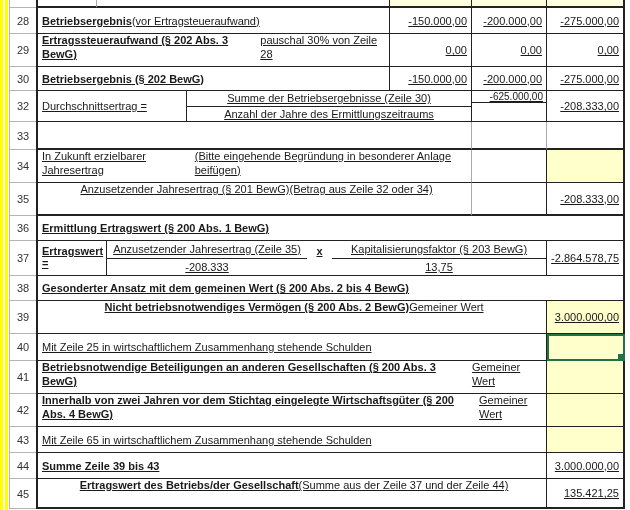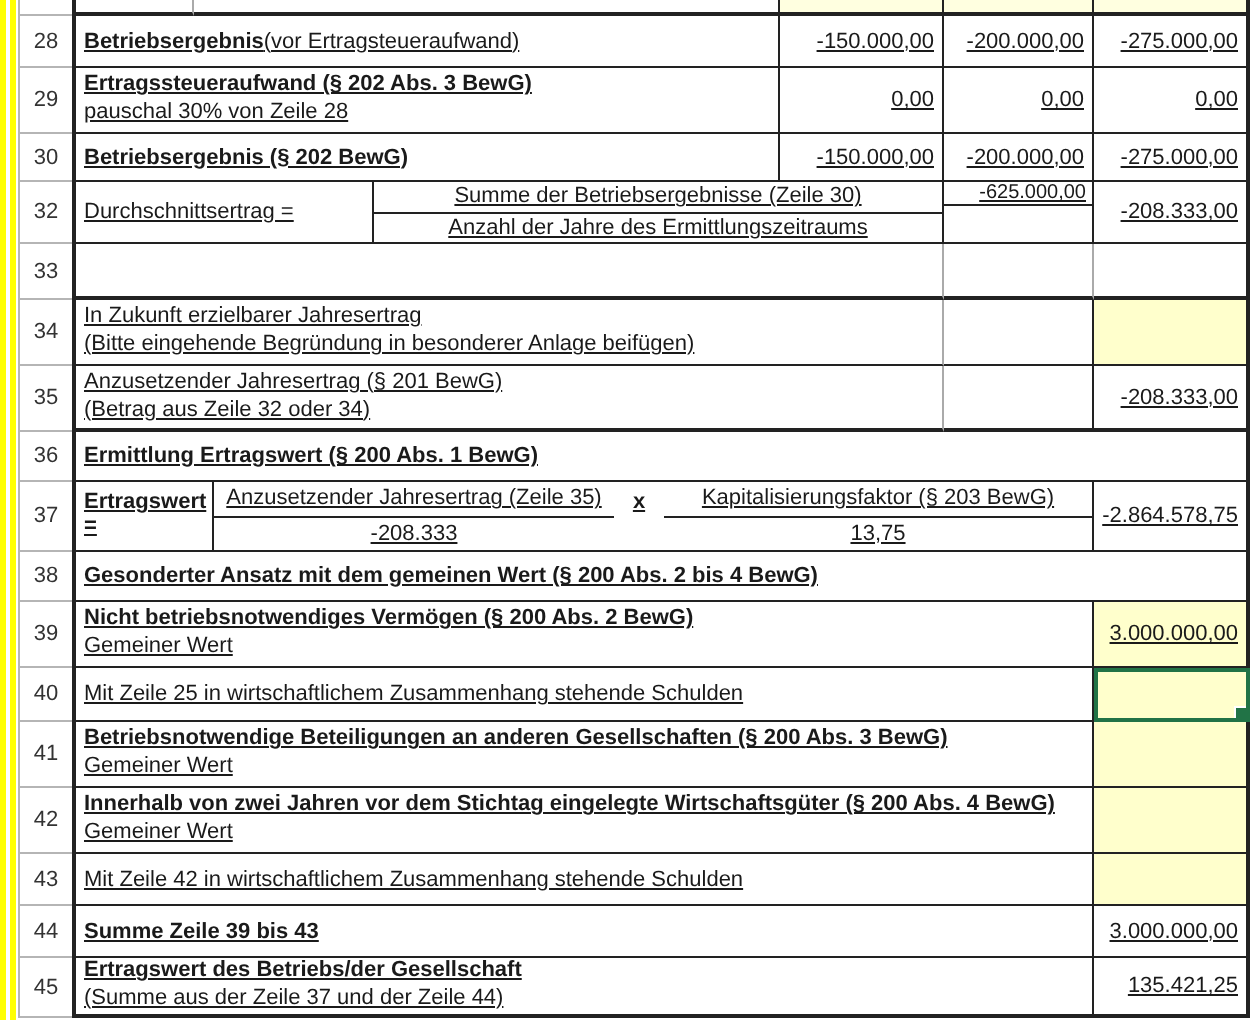--- a/index.html
+++ b/index.html
@@ -12,21 +12,21 @@
   .row{display:flex;flex:none;}
   .rn{box-sizing:border-box;width:27px;flex:none;display:flex;align-items:center;justify-content:center;
       color:#333;border-left:1px solid #b5b5b5;border-bottom:1px solid #b5b5b5;background:#fff;}
   .main{display:flex;flex:none;border-left:2px solid #222;}
   .cell{box-sizing:border-box;border-right:1px solid #222;border-bottom:1px solid #222;background:#fff;overflow:hidden;text-decoration:underline;}
   .r2{border-right-width:2px;}
   .lr{border-right-color:#aaa;}
   .nr{border-right:none;}
   .tb .cell{border-bottom-width:2px;}
   .one{display:flex;align-items:center;padding-left:4px;}
-  .two{display:flex;flex-direction:column;justify-content:center;padding-left:4px;line-height:1.25;}
+  .two{display:flex;flex-direction:row;justify-content:center;padding-left:4px;line-height:1.25;}
   .num{display:flex;align-items:center;justify-content:flex-end;padding-right:4px;}
   .b{font-weight:bold;}
   .yl{background:#ffffcc;}
   .ylt{background:#ffffe0;}
   .fs10{font-size:10px;gap:48px;}
   .frac{display:flex;flex-direction:column;padding:0;}
   .ft{flex:1;display:flex;align-items:center;justify-content:center;border-bottom:1px solid #222;}
   .fb{flex:1;display:flex;align-items:center;justify-content:center;}
   .ftn{flex:1;display:flex;align-items:center;justify-content:flex-end;padding-right:3px;border-bottom:1px solid #222;}
   .fbn{flex:1;display:flex;align-items:center;justify-content:flex-end;padding-right:3px;}
@@ -214,21 +214,21 @@
           <div class="b">Innerhalb von zwei Jahren vor dem Stichtag eingelegte Wirtschaftsgüter (§ 200 Abs. 4 BewG)</div>
           <div>Gemeiner Wert</div>
         </div>
         <div class="cell w78 num yl r2"></div>
       </div>
     </div>
 
     <div class="row h26">
       <div class="rn">43</div>
       <div class="main">
-        <div class="cell w509 one">Mit Zeile 42 in wirtschaftlichem Zusammenhang stehende Schulden</div>
+        <div class="cell w509 one">Mit Zeile 65 in wirtschaftlichem Zusammenhang stehende Schulden</div>
         <div class="cell w78 num yl r2"></div>
       </div>
     </div>
 
     <div class="row h26">
       <div class="rn">44</div>
       <div class="main">
         <div class="cell w509 one b">Summe Zeile 39 bis 43</div>
         <div class="cell w78 num r2">3.000.000,00</div>
       </div>

